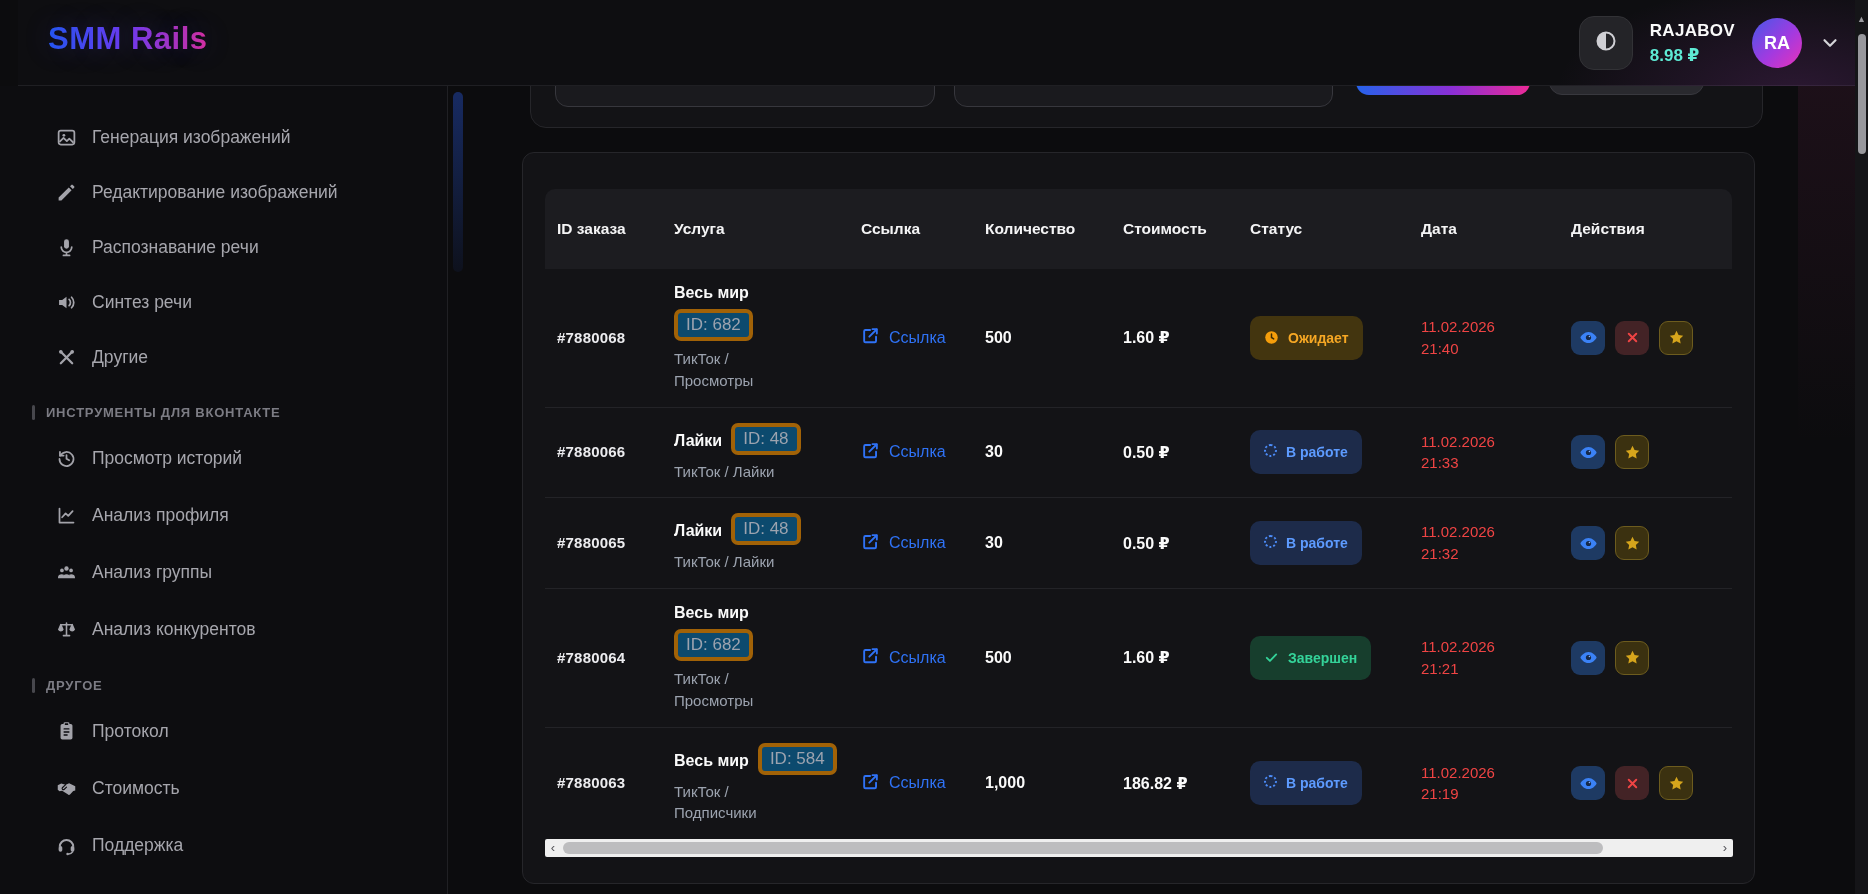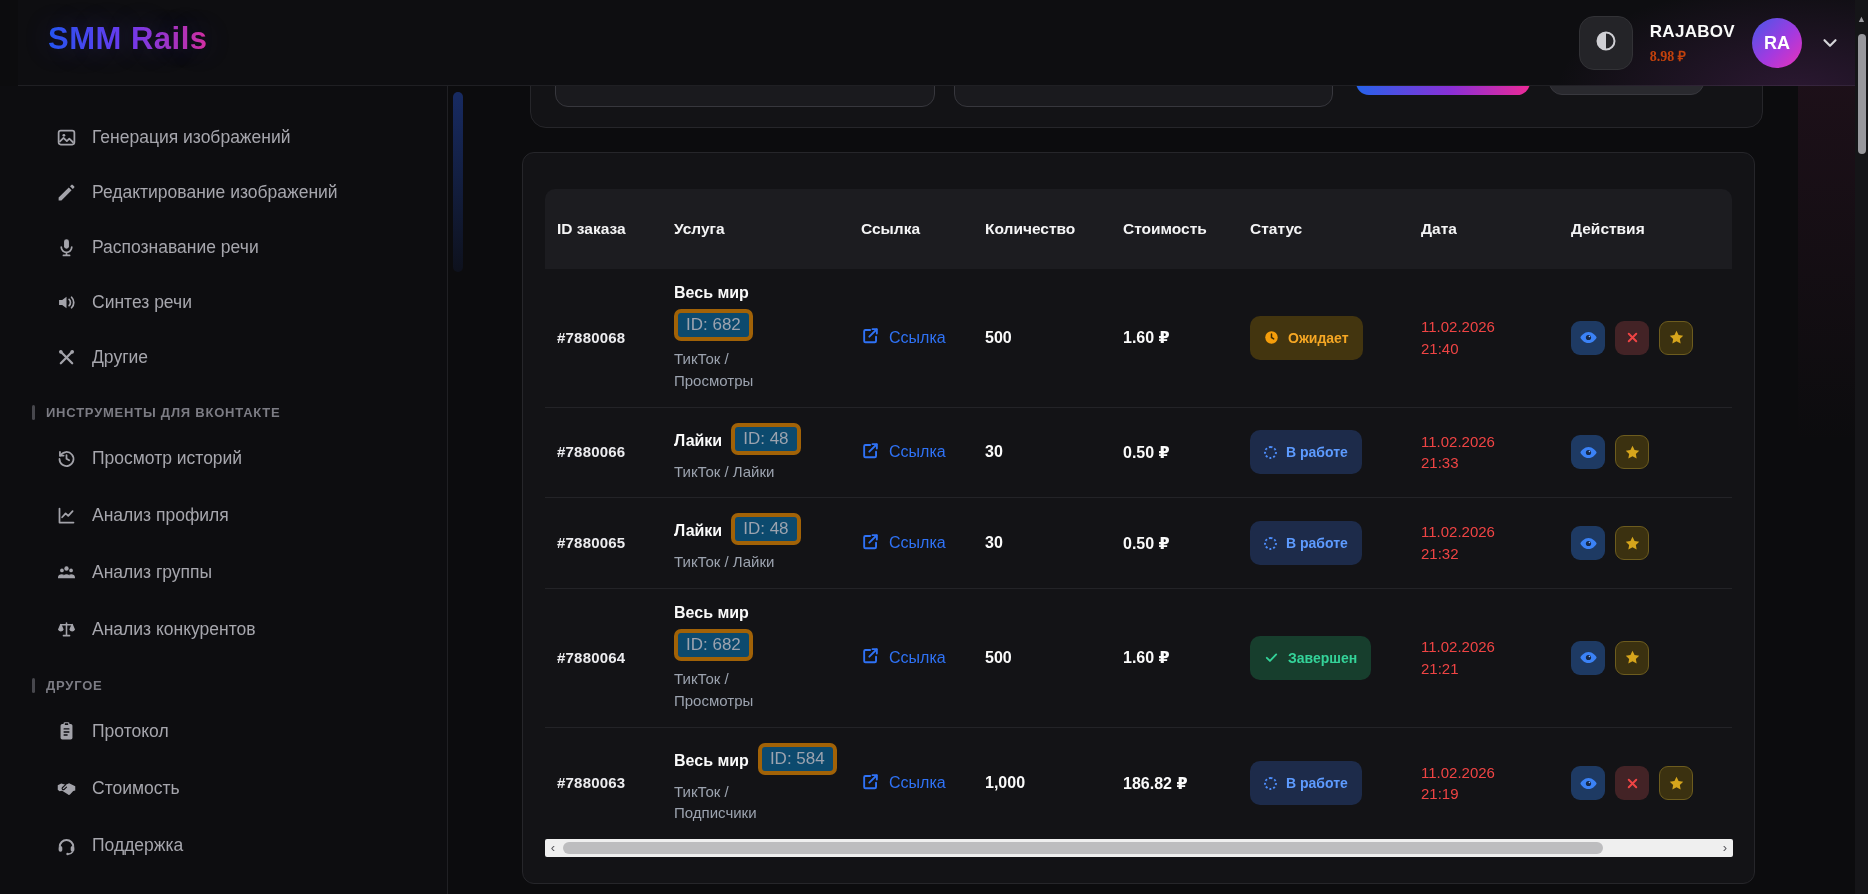--- a/index.html
+++ b/index.html
@@ -15,21 +15,21 @@
     pointer-events:none; }
   .logo { position:absolute; left:30px; top:21px; font-size:31px; font-weight:800; letter-spacing:.5px;
     background:linear-gradient(90deg,#2457f0 0%,#6d3bf0 48%,#d9309f 100%);
     -webkit-background-clip:text; background-clip:text; color:transparent;
     text-shadow:0 0 28px rgba(90,80,240,.25); }
   .hdr-right { position:absolute; right:45px; top:0; height:86px; display:flex; align-items:center; gap:17px; z-index:2; }
   .theme-btn { width:54px; height:54px; border-radius:15px; background:#242428; border:1px solid #323236;
     display:flex; align-items:center; justify-content:center; cursor:pointer; }
   .user-meta { display:flex; flex-direction:column; gap:4px; }
   .user-name { color:#fafafa; font-size:17px; font-weight:800; letter-spacing:.3px; }
-  .user-balance { color:#c2410c; font-size:14px; font-weight:700;font-family:Liberation Serif, serif; }
+  .user-balance { color:#5eead4; font-size:17px; font-weight:700; }
   .avatar { width:50px; height:50px; border-radius:50%;
     background:linear-gradient(135deg,#4658e8 0%,#a23ae0 55%,#e932b8 100%);
     display:flex; align-items:center; justify-content:center; color:#fff; font-size:18px; font-weight:800; cursor:pointer; }
   .chev { width:22px; height:22px; cursor:pointer; }
 
   
   .sidebar { position:absolute; left:0; top:86px; width:448px; height:808px; background:#0d0d10;
     border-right:1px solid #202024; z-index:10; }
   .nav-list { list-style:none; padding-top:24px; }
   .nav-item { display:flex; align-items:center; gap:15px; height:55px; padding-left:56px;
@@ -73,21 +73,21 @@
   .svc-name { color:#fafafa; font-size:16px; font-weight:700; }
   .svc-badge { display:inline-block; border:4px solid #a16207; border-radius:7px; padding:2px 8px;
     color:#9ca3af; font-size:17px; font-weight:500; background:#0c4a6e; }
   .svc-badge.inline { margin-left:9px; vertical-align:2px; }
   .svc-badge-line { margin:7px 0; }
   .svc-cat { color:#9ca3af; font-size:15px; line-height:1.45; margin-top:6px; max-width:122px; }
   .link { display:inline-flex; align-items:center; gap:9px; color:#2f72f5; font-size:16px;
     font-weight:500; text-decoration:none; cursor:pointer; }
   .link svg { width:19px; height:19px; }
   .qty,.cost { color:#fafafa; font-size:16px; font-weight:700; }
-  .status { display:inline-flex; align-items:center; gap:9px; border-radius:10px; padding:14px 14px;
+  .status { display:inline-flex; align-items:flex-start; gap:9px; border-radius:10px; padding:14px 14px;
     font-size:14px; font-weight:600; white-space:nowrap; }
   .status .s-icon { display:flex; }
   .status.pending { background:#43350f; color:#f6a724; }
   .status.working { background:#1d2b4a; color:#5d9bff; }
   .status.completed { background:#173e2d; color:#34d399; }
   .spinner { width:13px; height:13px; border:2px dotted #4d8dfa; border-radius:50%; }
   .date-cell { color:#ef4444; font-size:15px; line-height:1.45; }
   .actions { display:flex; gap:10px; }
   .act-btn { width:34px; height:34px; border-radius:9px; display:flex; align-items:center; justify-content:center;
     cursor:pointer; border:1px solid transparent; }

